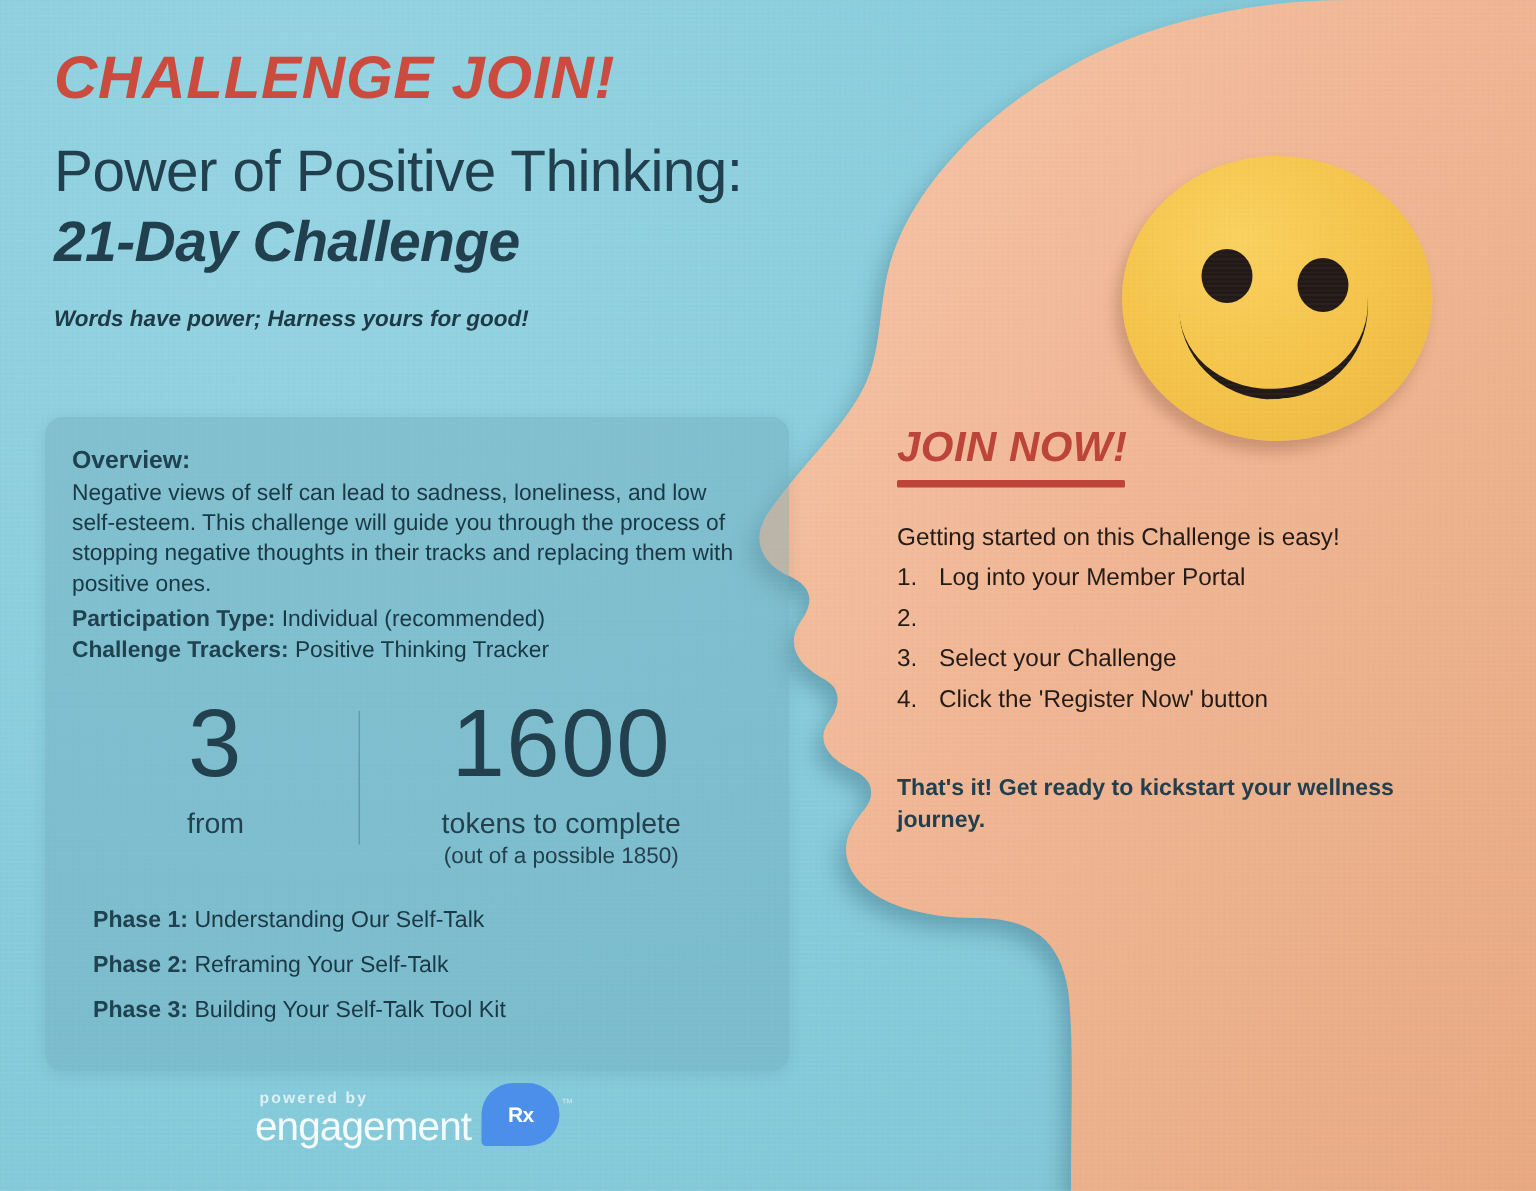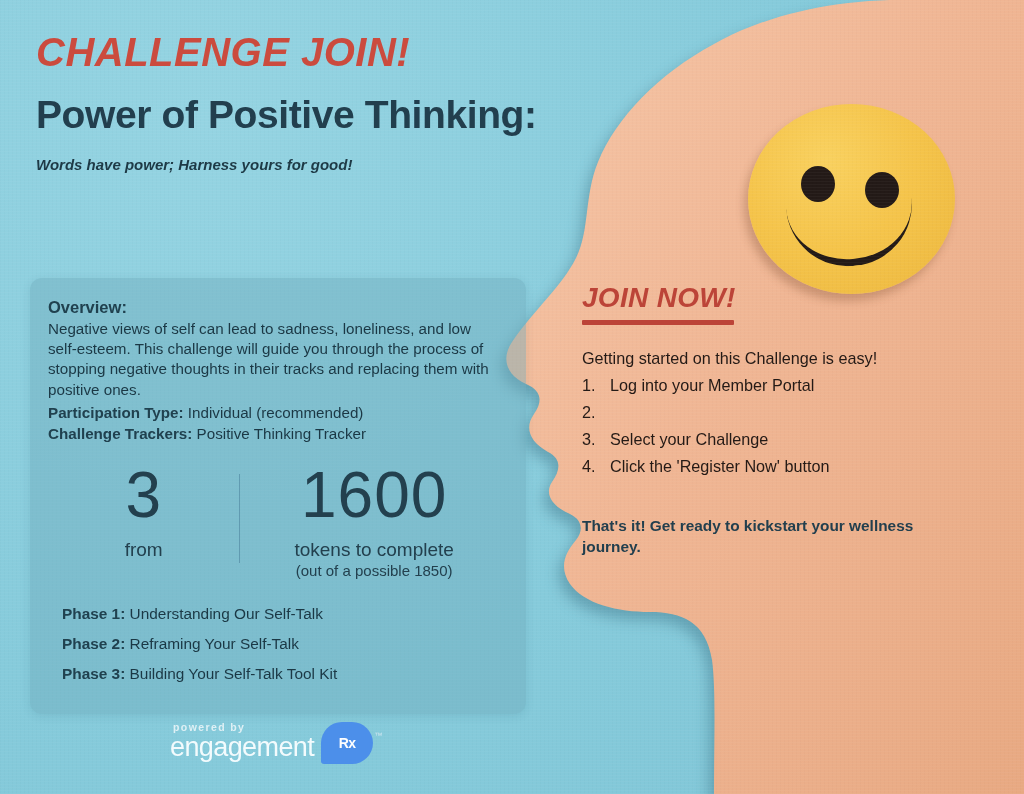--- a/index.html
+++ b/index.html
@@ -58,21 +58,21 @@
   }
 
   
   #header { position:absolute; left:36px; top:30px; width:640px; z-index:6; }
   #alert-title {
     font-size:40px; font-weight:bold; font-style:italic;
     color:#CB4B3E; letter-spacing:.5px; line-height:1.1;
   }
   #main-title {
     margin-top:20px;
-    font-size:39px; font-weight:bold; color:#223F4E;
+    font-size:39px; font-weight:normal; color:#223F4E;
     letter-spacing:-.4px; line-height:1.08; white-space:nowrap;
   }
   #sub-title {
     margin-top:6px;
     font-size:38px; font-weight:bold; font-style:italic;
     color:#223F4E; letter-spacing:-.4px; line-height:1.1;
   }
   #tagline {
     margin-top:20px; font-size:15px; font-style:italic; font-weight:bold;
     color:#1E3A46;
@@ -114,39 +114,39 @@
   .stat-sub { font-size:15px; color:#23404E; margin-top:1px; }
 
   
   #phases { margin-top:26px; padding-left:14px; }
   .phase { font-size:15.4px; color:#1B3845; margin-bottom:12px; }
   .phase b { color:#20414F; }
 
   
   #logo {
     position:absolute; left:170px; top:722px;
-    display:flex; gap:7px; z-index:6;
+    display:flex; align-items:flex-end; gap:7px; z-index:6;
   }
   #logo-text-col { line-height:1; }
   #powered-by {
     font-size:10.5px; color:#dff0f5; letter-spacing:1.4px;
     font-weight:bold; margin-bottom:1px; margin-left:3px;
   }
   #logo-word { font-size:27px; color:#f3fbfd; letter-spacing:-.6px; }
   #rx-bubble {
     position:relative; width:52px; height:42px;
     background:#4C8FEA; border-radius:21px 21px 21px 3px;
     display:flex; align-items:center; justify-content:center;
     margin-bottom:1px;
   }
   #rx-text { font-size:14px; font-weight:bold; color:#ffffff; letter-spacing:-.5px; }
   #rx-tm { position:absolute; right:-9px; top:9px; font-size:8px; color:#cfe6f0; }
 
   
-  #join-col { position:absolute; left:582px; top:282px; width:360px; z-index:6; }
+  #join-col { position:absolute; left:598px; top:282px; width:360px; z-index:6; }
   #join-now {
     font-size:28px; font-weight:bold; font-style:italic;
     color:#BC4438; letter-spacing:.3px; display:inline-block;
   }
   #join-underline {
     width:152px; height:5px; background:#BC4438; margin-top:6px; border-radius:1px;
   }
   #join-intro { margin-top:24px; font-size:16.2px; color:#241a16; }
   #steps { margin-top:8px; }
   .step { display:flex; font-size:16.2px; color:#241a16; margin-bottom:8px; }
@@ -194,20 +194,21 @@
 
   <div id="smiley">
     <div class="eye" id="eye-left"></div>
     <div class="eye" id="eye-right"></div>
     <div id="mouth"></div>
   </div>
 
   <div id="header">
     <div id="alert-title">CHALLENGE JOIN!</div>
     <div id="main-title">Power of Positive Thinking:</div>
+    <div id="sub-title">21-Day Challenge</div>
     <div id="tagline">Words have power; Harness yours for good!</div>
   </div>
 
   <div id="info-card">
     <div id="card-inner">
 
       <div class="sec-head">Overview:</div>
       <div id="overview-body">Negative views of self can lead to sadness, loneliness, and low self-esteem. This challenge will guide you through the process of stopping negative thoughts in their tracks and replacing them with positive ones.</div>
 
       <div class="meta-row">

